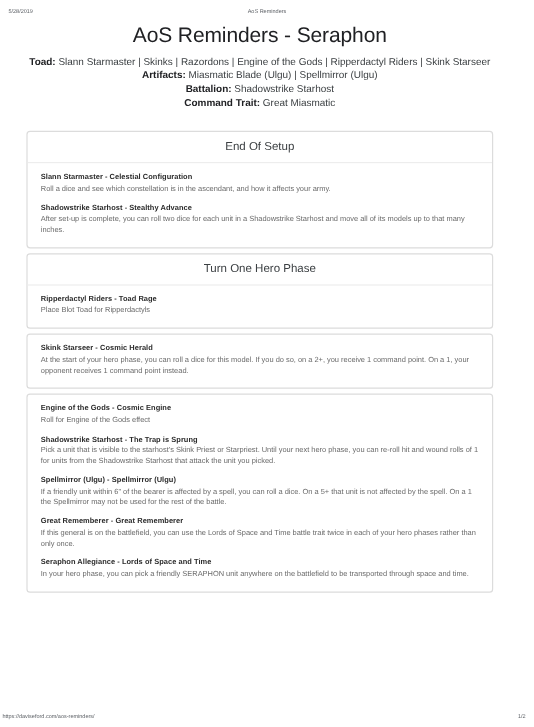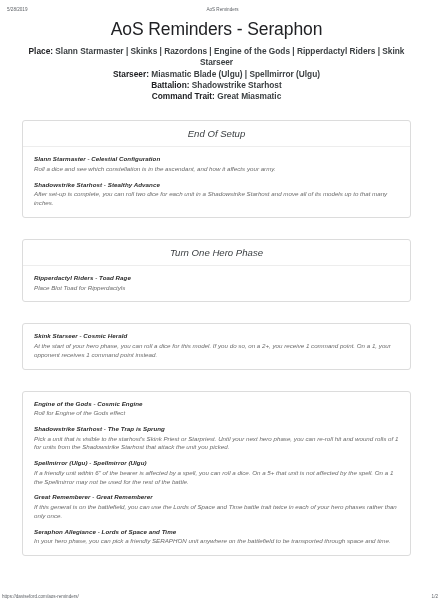--- a/index.html
+++ b/index.html
@@ -61,30 +61,29 @@
 
   .meta-lines {
     text-align: center;
     font-size: 8.3px;
     line-height: 11.3px;
     color: #3c4043;
     padding: 0 4px;
   }
   .meta-line { margin: 0; }
   .meta-line .mlabel { font-weight: bold; color: #202124; }
-  .meta-line .mval   { font-weight: 700; color: #3c4043; }
+  .meta-line .mval   { font-weight: 400; color: #3c4043; }
 
   
   .cards {
     margin-top: 18px;
     padding: 0 10px;
     display: flex;
     flex-direction: column;
-    gap: 21px;
-    font-style: italic;
+    gap: 4px;
   }
 
   .card {
     border: 1px solid #dcdcdc;
     border-radius: 3px;
     background: #fff;
     overflow: hidden;
   }
 
   .card-header {
@@ -129,25 +128,25 @@
   <span class="ph-left">5/28/2019</span>
   <span class="ph-center">AoS Reminders</span>
 </div>
 
 <div class="page">
 
   <h1 class="doc-title">AoS Reminders - Seraphon</h1>
 
   <div class="meta-lines">
     <p class="meta-line">
-      <span class="mlabel">Place:</span>
+      <span class="mlabel">Toad:</span>
       <span class="mval">Slann Starmaster | Skinks | Razordons | Engine of the Gods | Ripperdactyl Riders | Skink Starseer</span>
     </p>
     <p class="meta-line">
-      <span class="mlabel">Starseer:</span>
+      <span class="mlabel">Artifacts:</span>
       <span class="mval">Miasmatic Blade (Ulgu) | Spellmirror (Ulgu)</span>
     </p>
     <p class="meta-line">
       <span class="mlabel">Battalion:</span>
       <span class="mval">Shadowstrike Starhost</span>
     </p>
     <p class="meta-line">
       <span class="mlabel">Command Trait:</span>
       <span class="mval">Great Miasmatic</span>
     </p>

